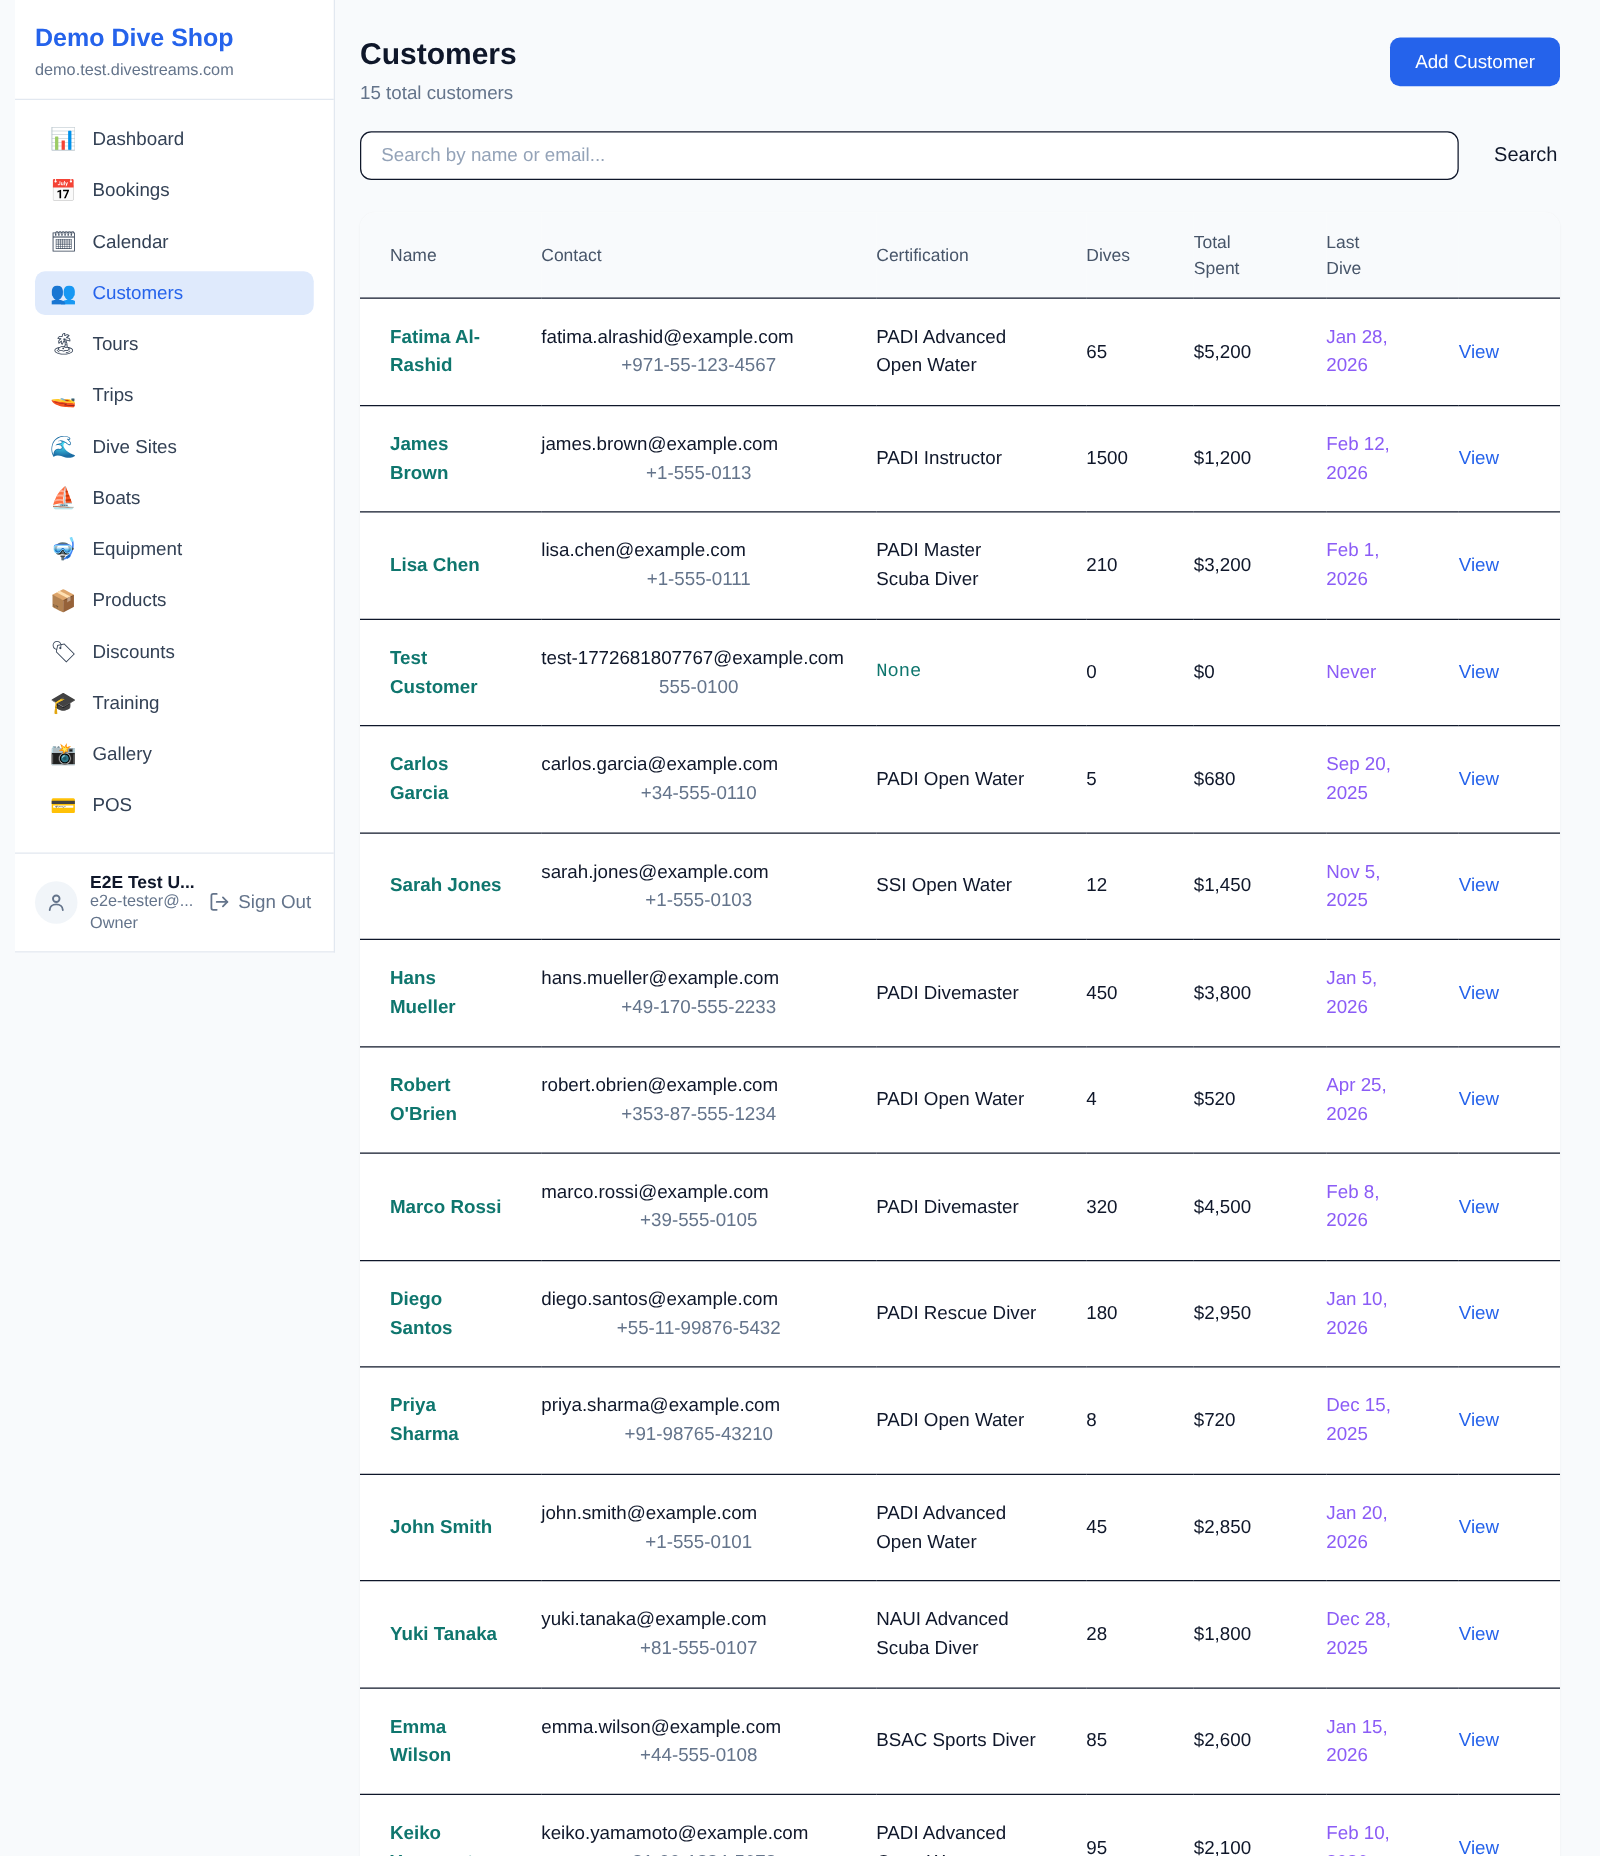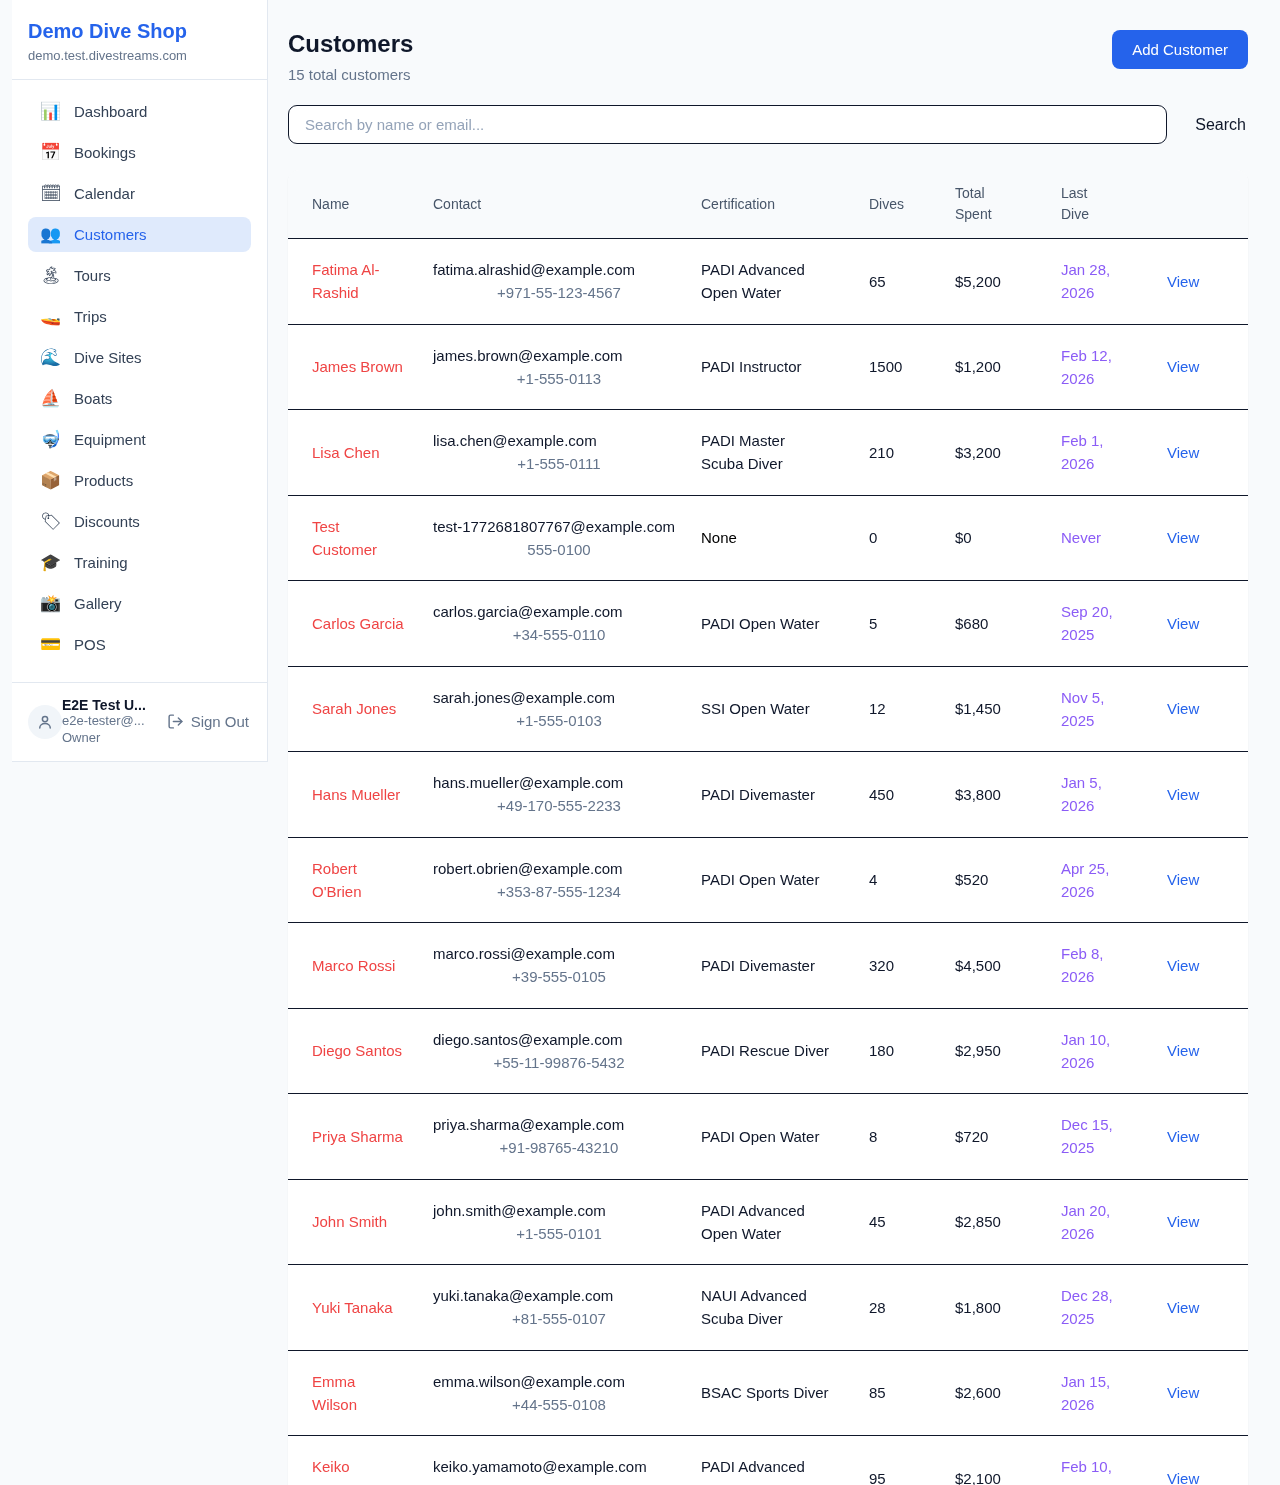--- a/index.html
+++ b/index.html
@@ -31,21 +31,21 @@
     border-radius: 8px;
     color: #334155; font-size: 15px;
     cursor: pointer; white-space: nowrap;
   }
   .nav-item .nav-icon { font-size: 17px; width: 22px; text-align: center; line-height: 1; }
   .nav-item.active { background: #dfeafc; color: #2563eb; font-weight: 500; }
 
   .user-box {
     border-top: 1px solid #e2e8f0;
     padding: 14px 16px;
-    display: flex; align-items: center; 
+    display: flex; align-items: center; gap: 10px;
   }
   .avatar {
     width: 34px; height: 34px; border-radius: 50%;
     background: #f1f5f9; flex: 0 0 auto;
     display: flex; align-items: center; justify-content: center;
   }
   .user-meta { min-width: 0; flex: 1; }
   .user-name { font-size: 14px; font-weight: 700; color: #0f172a; white-space: nowrap; overflow: hidden; }
   .user-email, .user-role { font-size: 13px; color: #64748b; white-space: nowrap; overflow: hidden; line-height: 1.3; }
   .signout {
@@ -104,25 +104,25 @@
   thead th .th-wrap { display: block; line-height: 1.5; }
   thead th .th-narrow { max-width: 46px; }
   tbody td {
     padding: 19px 16px 19px 0;
     border-bottom: 1px solid #0f172a;
     vertical-align: middle;
     font-size: 15px; line-height: 1.55;
   }
   tbody tr:last-child td { border-bottom: none; }
 
-  .name-link { color: #ef4444; font-weight: 400; text-decoration: none; display: inline-block; max-width: 92px; cursor: pointer; }
+  .name-link { color: #0f766e; font-weight: 700; text-decoration: none; display: inline-block; max-width: 92px; cursor: pointer; }
   .contact-email { color: #0f172a; overflow-wrap: break-word; }
   .contact-phone { color: #64748b; text-align: center; }
   .cert { max-width: 130px; }
-  .cert.muted { color: #000000; }
+  .cert.muted { color: #0f766e; font-family: Liberation Mono, monospace; }
   .last-dive { color: #8b5cf6; max-width: 62px; }
   .view-link { color: #2563eb; font-weight: 500; text-decoration: none; cursor: pointer; }
 </style>
 </head>
 <body>
 
 <aside class="sidebar">
   <div class="brand">
     <div class="brand-name">Demo Dive Shop</div>
     <div class="brand-domain">demo.test.divestreams.com</div>

